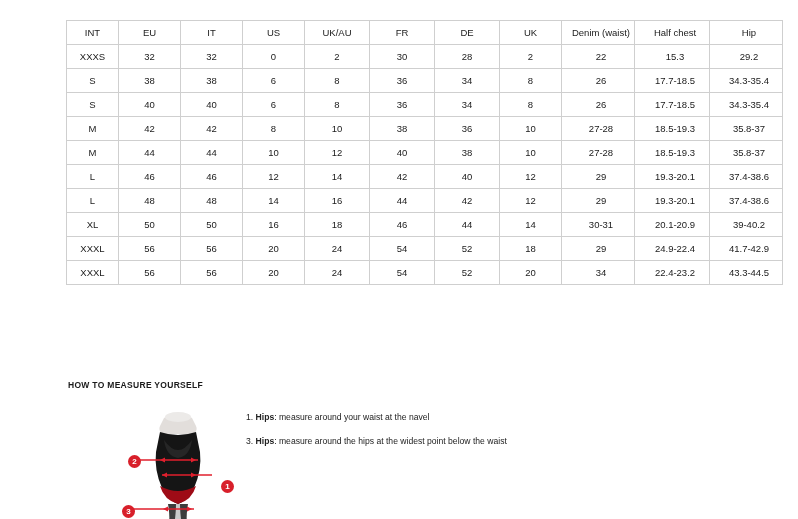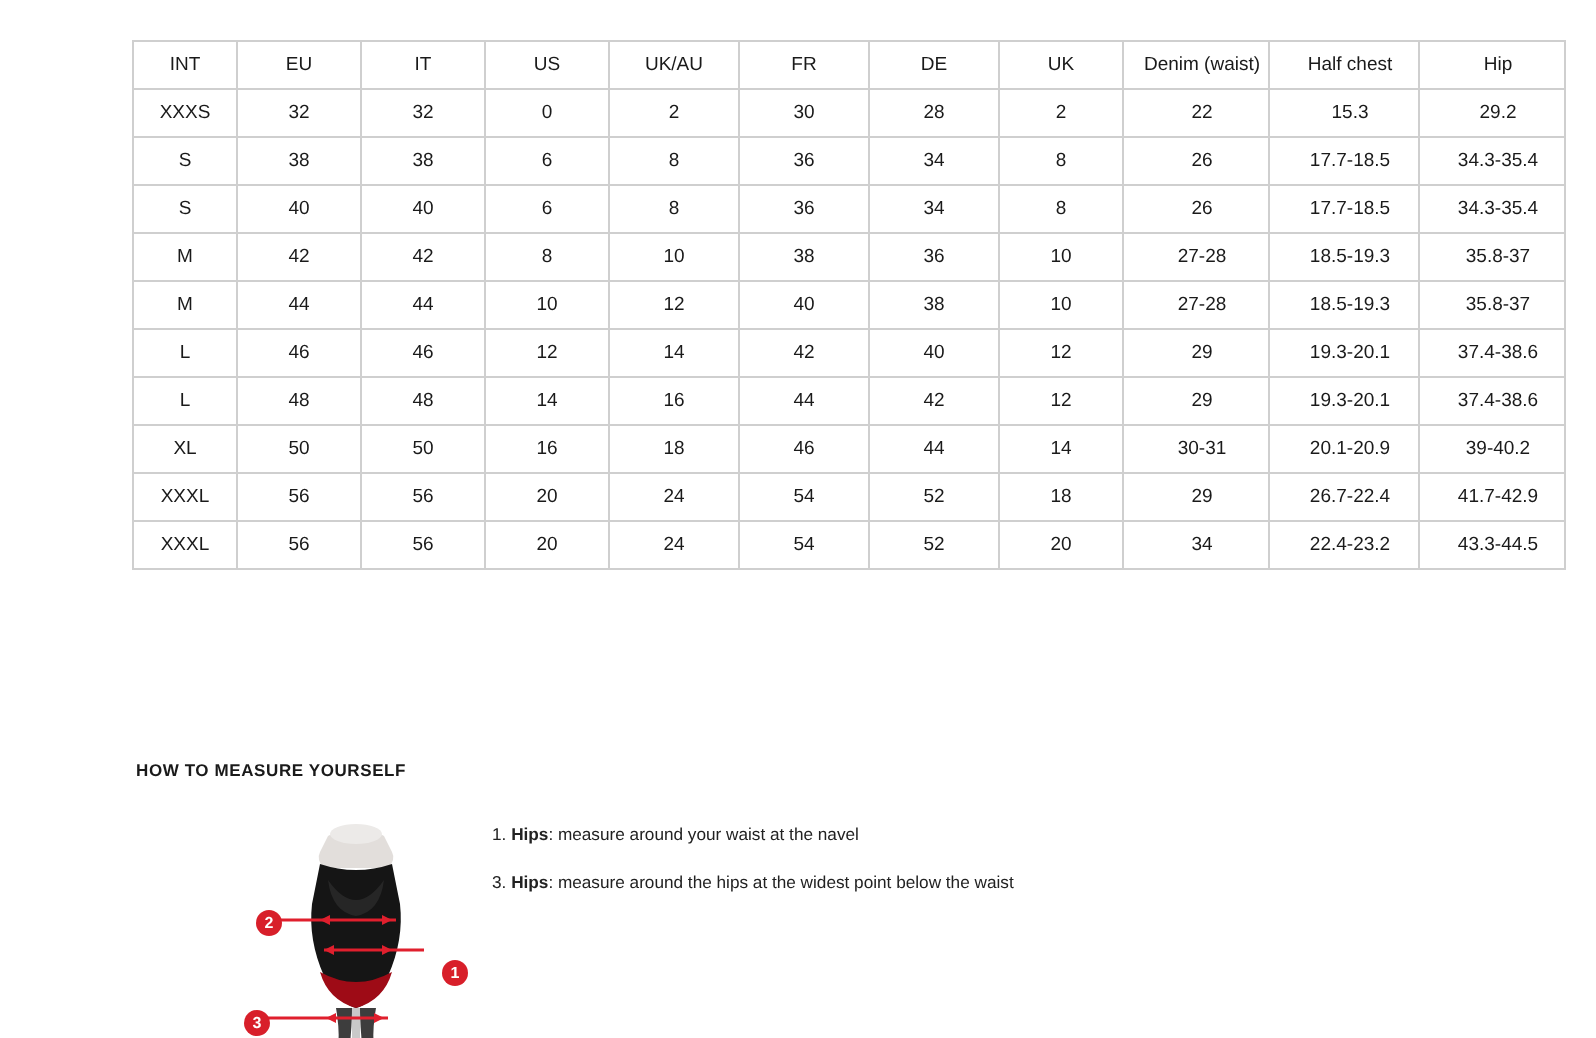--- a/index.html
+++ b/index.html
@@ -266,21 +266,21 @@
         <tr>
           <td>XXXL</td>
           <td>56</td>
           <td>56</td>
           <td>20</td>
           <td>24</td>
           <td>54</td>
           <td>52</td>
           <td>18</td>
           <td class="lcell">29</td>
-          <td class="lcell">26.7-22.4</td>
+          <td class="lcell">24.9-22.4</td>
           <td class="lcell">41.7-42.9</td>
         </tr>
         <tr>
           <td>XXXL</td>
           <td>56</td>
           <td>56</td>
           <td>20</td>
           <td>24</td>
           <td>54</td>
           <td>52</td>

